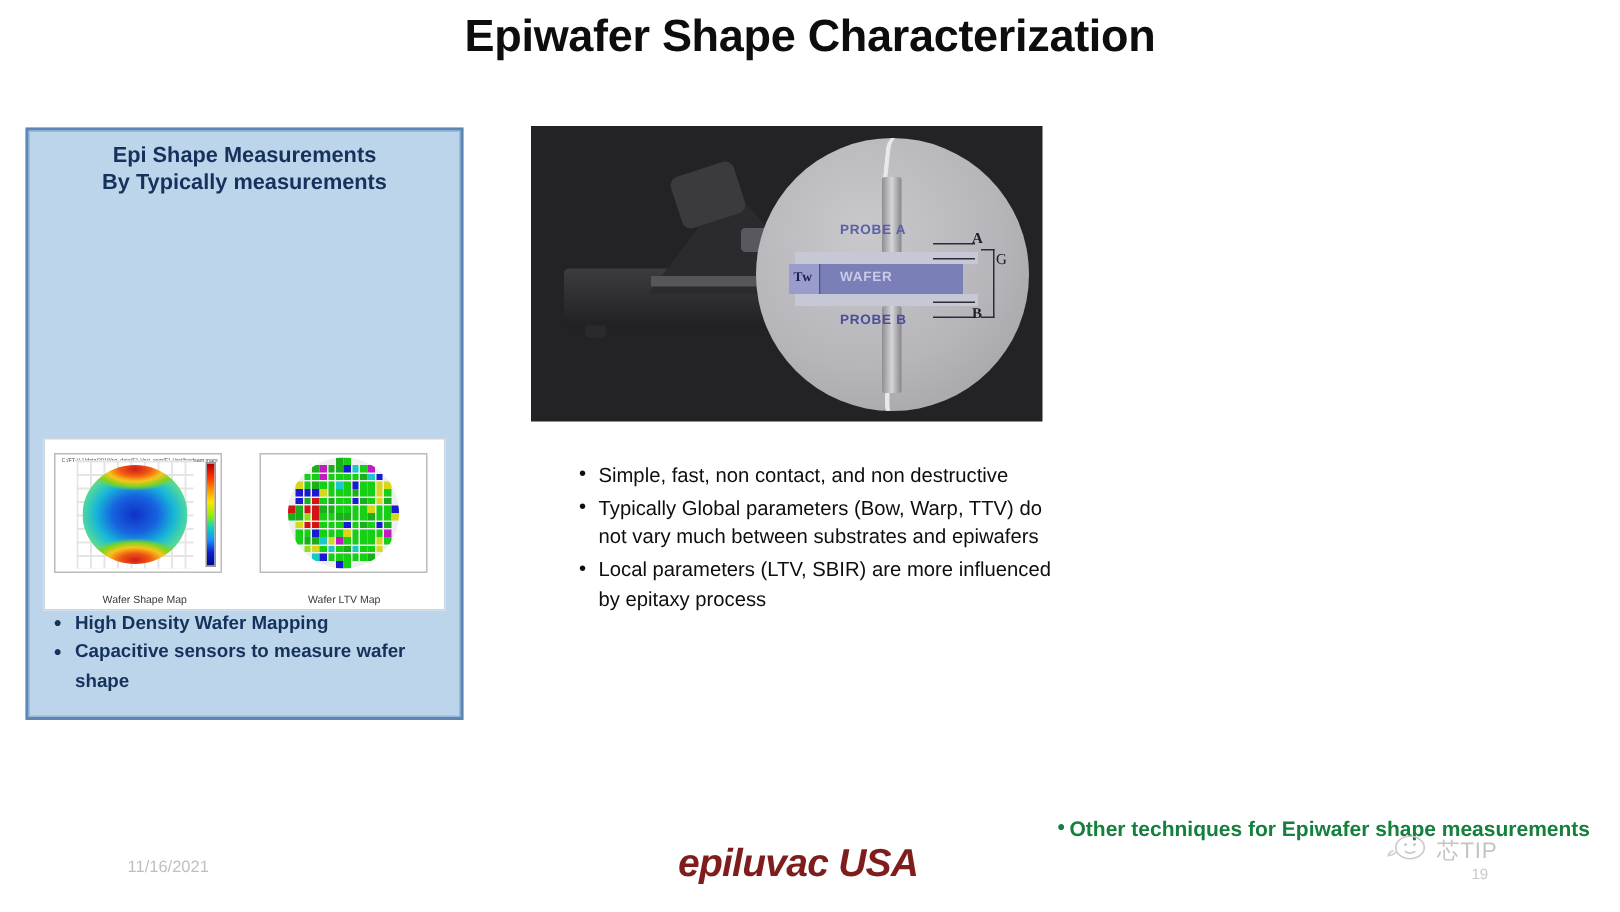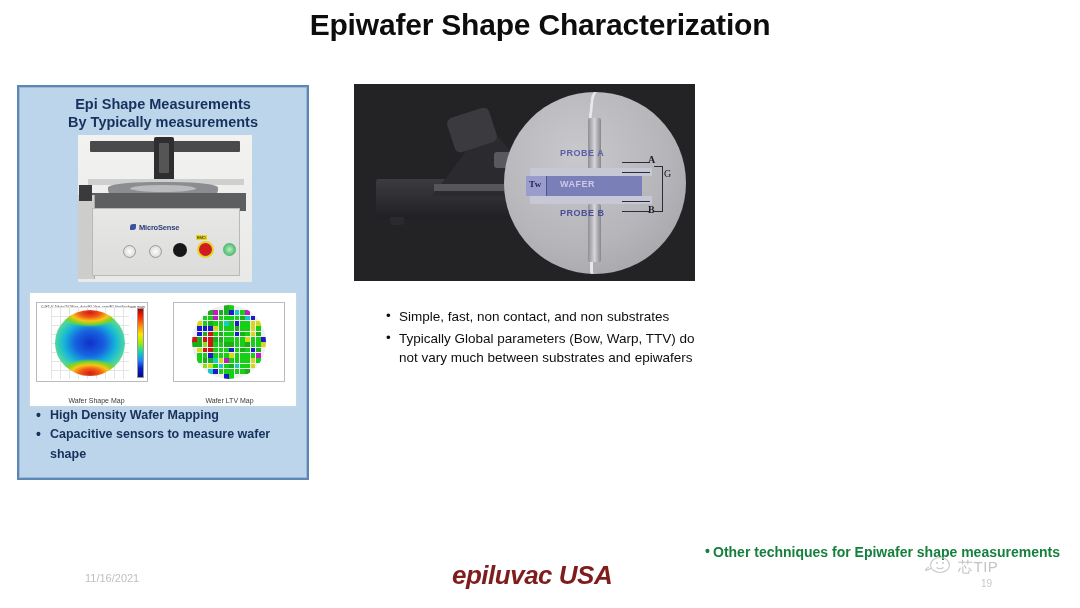--- a/index.html
+++ b/index.html
@@ -145,38 +145,20 @@
 
   <div class="title">Epiwafer Shape Characterization</div>
 
   <div class="left-panel">
 
     <div class="lp-head">
       <span>Epi  Shape Measurements</span>
       <span class="l2">By Typically measurements</span>
     </div>
 
-    <div class="instrument">
-      <div class="ins-top-bar"></div>
-      <div class="ins-column"></div>
-      <div class="ins-shelf"></div>
-      <div class="ins-stage"></div>
-      <div class="ins-deck"></div>
-      <div class="ins-side"></div>
-      <div class="ins-sidebox"></div>
-      <div class="ins-body">
-        <div class="ins-logo">MicroSense</div>
-        <div class="knob k1"></div>
-        <div class="knob k2"></div>
-        <div class="btn-black"></div>
-        <div class="emo-label">EMO</div>
-        <div class="btn-emo"></div>
-        <div class="btn-green"></div>
-      </div>
-    </div>
 
     <div class="maps">
 
       <div class="map-cell">
         <div class="shape-map">
           <div class="map-title">C:/FT-V-1/data/2018/sq_data/F1-Vert_sem/F1-Vert/loadsam maps_real 11.7.26</div>
           <div class="shape-plot">
             <div class="contour"></div>
           </div>
           <div class="cbar"></div>
@@ -428,22 +410,23 @@
       <div class="lbl lbl-A">A</div>
       <div class="lbl lbl-B">B</div>
       <div class="gbrace"></div>
       <div class="lbl lbl-G">G</div>
       <div class="lbl lbl-Gt">total</div>
     </div>
   </div>
 
   <div class="center-text">
     <div class="ct-sub">
-      <div class="s">Simple, fast, non contact, and non substrates</div>
+      <div class="s">Simple, fast, non contact, and non destructive</div>
       <div class="s">Typically Global parameters (Bow, Warp, TTV) do not vary much between substrates and epiwafers</div>
+      <div class="s">Local parameters (LTV, SBIR) are more influenced by epitaxy process</div>
     </div>
   </div>
 
   <div class="br-text">
     <div class="bold">Other techniques for Epiwafer shape measurements</div>
   </div>
 
   <div class="date">11/16/2021</div>
   <div class="logo">epiluvac USA</div>
 

